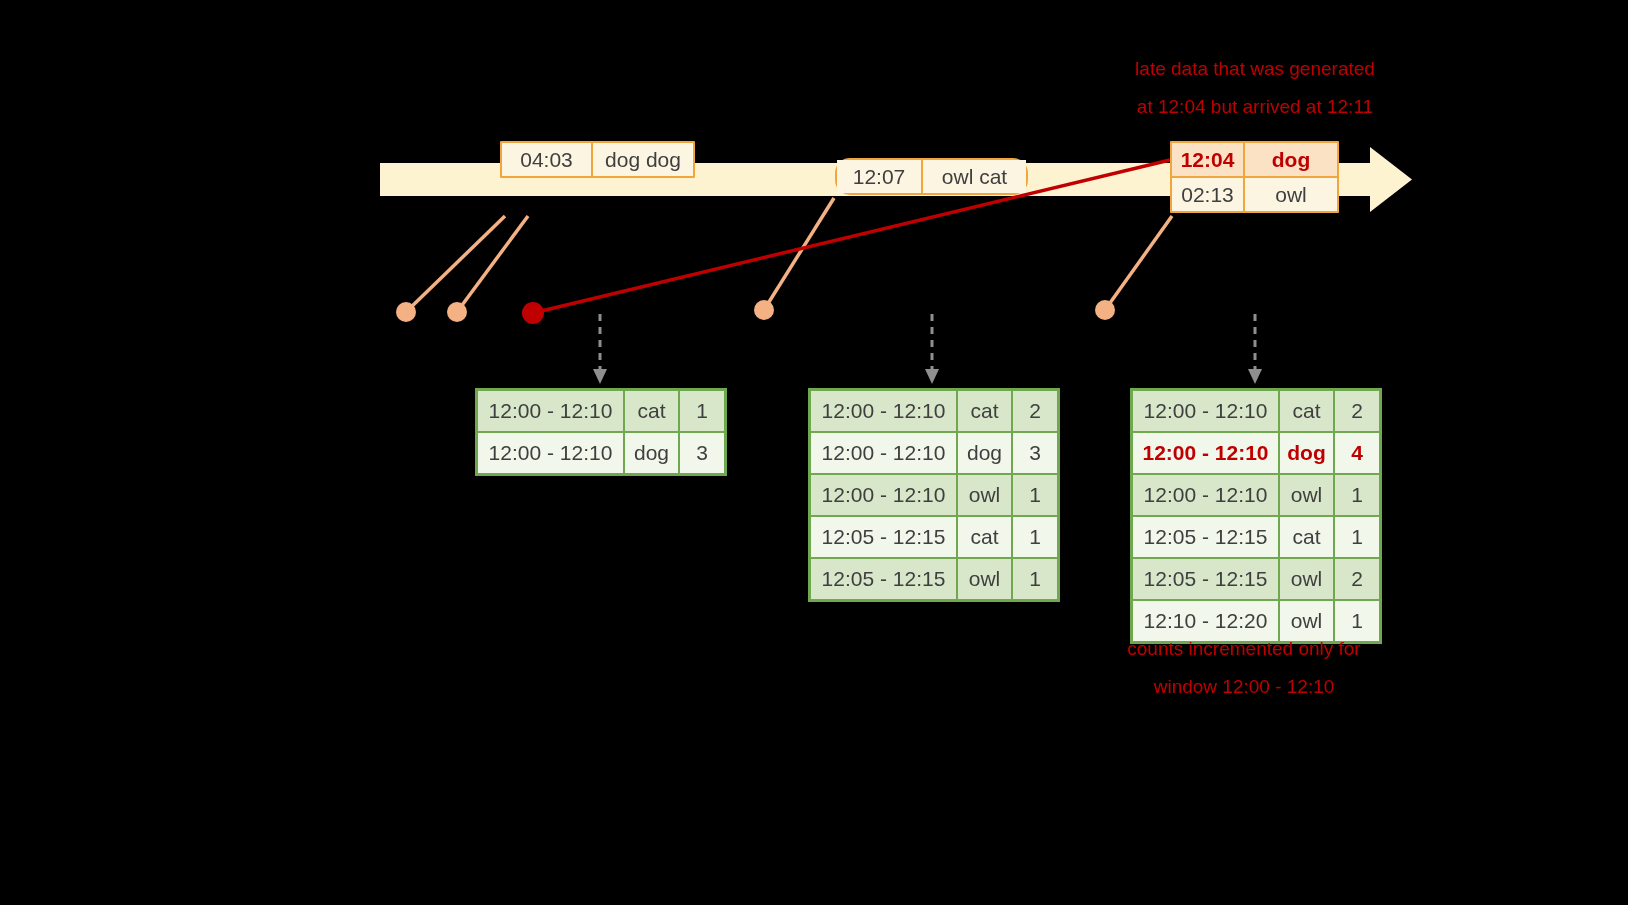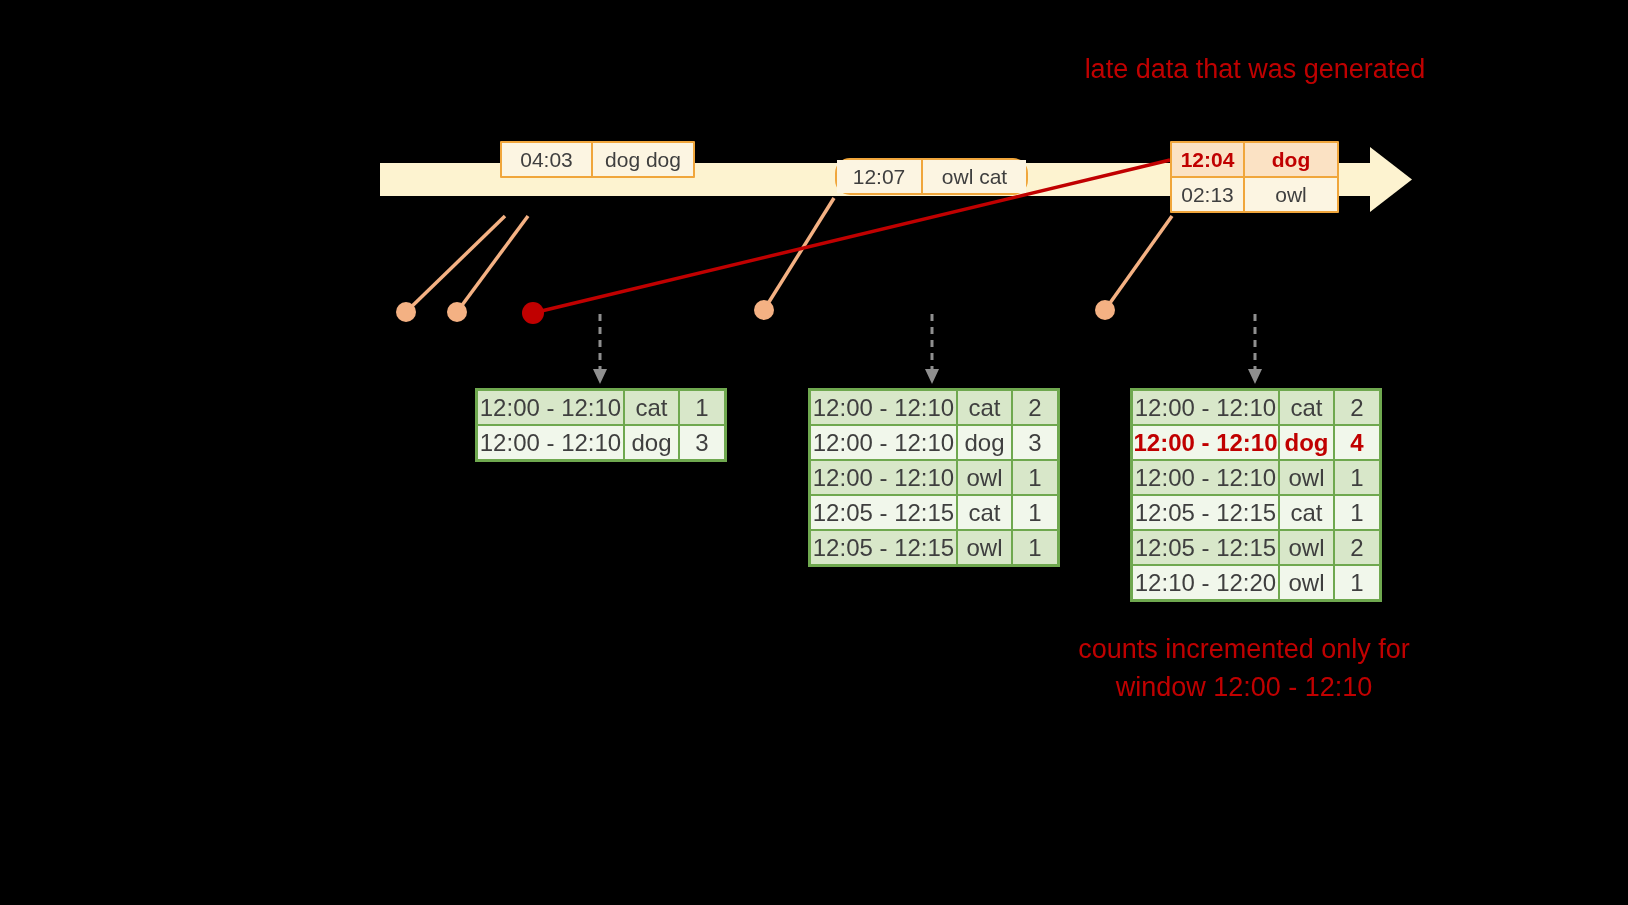--- a/index.html
+++ b/index.html
@@ -16,21 +16,21 @@
   html,body{margin:0;padding:0;background:#000;}
   .canvas{
     position:relative;width:1628px;height:905px;background:#000;overflow:hidden;
     font-family:"Liberation Sans","DejaVu Sans",sans-serif;
   }
   .overlay{position:absolute;left:0;top:0;z-index:1;}
 
   
   .caption{
     position:absolute;z-index:3;color:var(--red);
-    font-size:27px;line-height:38px;text-align:center;font-weight:400;
+    font-size:19px;line-height:38px;text-align:center;font-weight:400;
   }
 
   
   .event-box{
     position:absolute;z-index:2;display:flex;flex-direction:column;gap:2px;
     background:var(--orange);padding:2px;border-radius:1px;
   }
   .event-row{display:grid;gap:2px;background:var(--orange);}
   .event-box.g1 .event-row{grid-template-columns:89px 100px;}
   .event-box.g2 .event-row{grid-template-columns:84px 103px;}
@@ -41,22 +41,22 @@
   }
   .event-row.late .event-cell{background:var(--late-fill);color:var(--red);font-weight:bold;}
 
   
   .result-table{
     position:absolute;z-index:2;display:flex;flex-direction:column;gap:2px;
     background:var(--green);padding:3px;
   }
   .r-row{display:grid;grid-template-columns:145px 53px 44px;gap:2px;background:var(--green);}
   .r-cell{
-    height:33px;display:flex;align-items:center;justify-content:center;
-    color:var(--txt);font-size:24px;background:var(--row-light);
+    height:40px;display:flex;align-items:center;justify-content:center;
+    color:var(--txt);font-size:21px;background:var(--row-light);
   }
   .r-row:nth-child(odd) .r-cell{background:var(--row-dark);}
   .r-row.late .r-cell{color:var(--red);font-weight:bold;}
 </style>
 </head>
 <body>
 
 <div class="canvas">
 
   <svg class="overlay" width="1628" height="905" viewBox="0 0 1628 905">
@@ -80,20 +80,21 @@
     <line x1="600" y1="314" x2="600" y2="370" stroke="#8f8f8f" stroke-width="3" stroke-dasharray="7 6"></line>
     <polygon points="593,369 607,369 600,384" fill="#8f8f8f"></polygon>
     <line x1="932" y1="314" x2="932" y2="370" stroke="#8f8f8f" stroke-width="3" stroke-dasharray="7 6"></line>
     <polygon points="925,369 939,369 932,384" fill="#8f8f8f"></polygon>
     <line x1="1255" y1="314" x2="1255" y2="370" stroke="#8f8f8f" stroke-width="3" stroke-dasharray="7 6"></line>
     <polygon points="1248,369 1262,369 1255,384" fill="#8f8f8f"></polygon>
   </svg>
 
   <div class="caption" style="left:1020px;top:50px;width:470px;">
     <div>late data that was generated</div>
+    <div>at 12:04 but arrived at 12:11</div>
   </div>
 
   <div class="event-box g1" style="left:500px;top:141px;">
     <div class="event-row">
       <div class="event-cell">04:03</div>
       <div class="event-cell">dog dog</div>
     </div>
   </div>
 
   <div class="event-box g2" style="left:835px;top:158px;border-radius:15px;">

